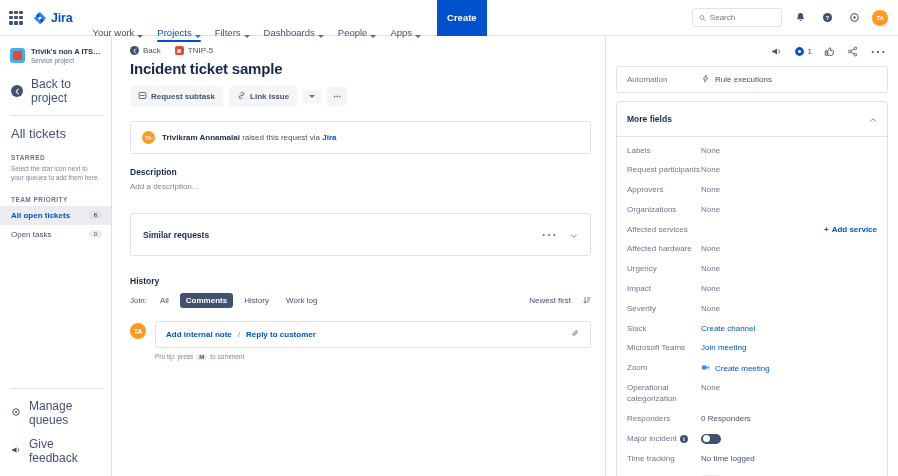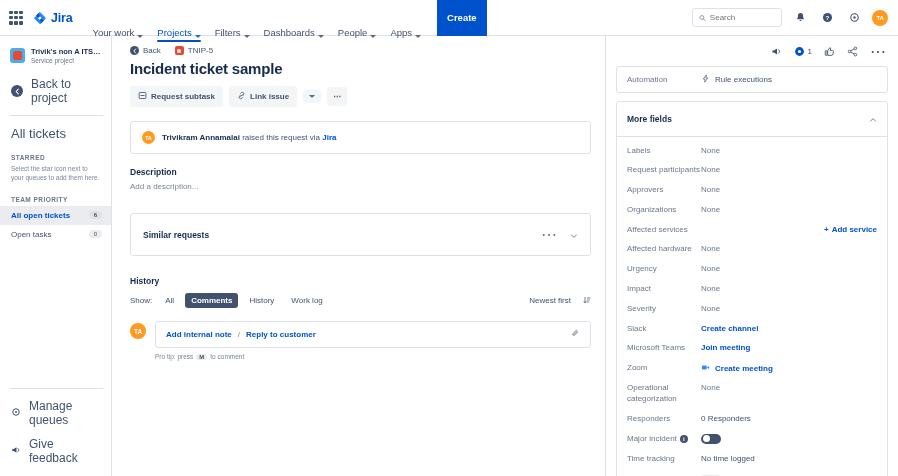--- a/index.html
+++ b/index.html
@@ -191,21 +191,21 @@
 
   .fields-head { display: flex; align-items: center; padding: 8px 10px;
     border-bottom: 1px solid #DFE1E6; cursor: pointer; }
   .fields-title { font-size: 8.5px; font-weight: 700; color: #172B4D; }
   .fields-body { padding: 4px 0 6px 0; }
   .f-row { display: flex; align-items: flex-start; padding: 4.5px 10px; font-size: 8px; }
   .f-lbl { width: 74px; flex: 0 0 74px; color: #6B778C; line-height: 1.35;
     display: flex; align-items: center; gap: 3px; }
   .f-val { color: #42526E; flex: 1; display: flex; align-items: center; gap: 5px; }
   .f-val.none { color: #6B778C; }
-  .lnk { color: #0052CC; font-weight: 700; cursor: pointer; text-decoration: none; }
+  .lnk { color: #0052CC; font-weight: 400; cursor: pointer; text-decoration: none; }
   .add-service { margin-left: auto; color: #0052CC; font-weight: 600; font-size: 8px;
     display: flex; align-items: center; gap: 3px; cursor: pointer; }
   .info-i { width: 8px; height: 8px; border-radius: 50%; background: #42526E; color:#fff;
     font-size: 6px; font-weight: 700; display: flex; align-items: center;
     justify-content: center; line-height: 1; }
   .toggle { width: 20px; height: 10px; border-radius: 6px; background: #42526E;
     position: relative; cursor: pointer; flex: 0 0 20px; }
   .toggle::after { content:""; position: absolute; width: 7px; height: 7px; border-radius: 50%;
     background: #fff; top: 1.5px; left: 2px; }
   .tt-row { display: flex; align-items: flex-start; padding: 5px 10px 3px 10px; font-size: 8px; }
@@ -426,21 +426,21 @@
           <span>
             <svg width="8" height="8" viewBox="0 0 12 12">
                 <path d="M2.4 4.4 6 8l3.6-3.6" fill="none" stroke="#6B778C" stroke-width="1.4" stroke-linecap="round" stroke-linejoin="round"></path>
               </svg>
           </span>
         </span>
       </div>
 
       <div class="activity-head">History</div>
       <div class="show-row">
-        <span class="show-lbl">Show:</span>
+        <span class="show-lbl">Join:</span>
         <span class="chip">All</span>
         <span class="chip active">Comments</span>
         <span class="chip">History</span>
         <span class="chip">Work log</span>
         <span class="sort">
           <span>Newest first</span>
           <span>
             <svg width="8" height="8" viewBox="0 0 12 12">
                 <path d="M3 2v8M3 10 1.4 8.2M3 10l1.6-1.8M6.5 3h4.2M6.5 6h3M6.5 9h2" fill="none" stroke="#42526E" stroke-width="1.1" stroke-linecap="round"></path>
               </svg>

